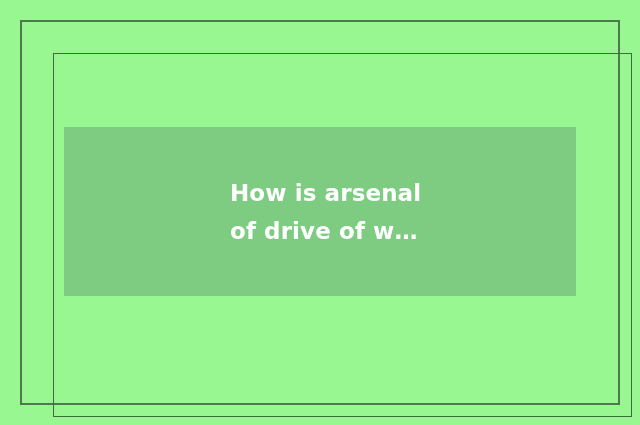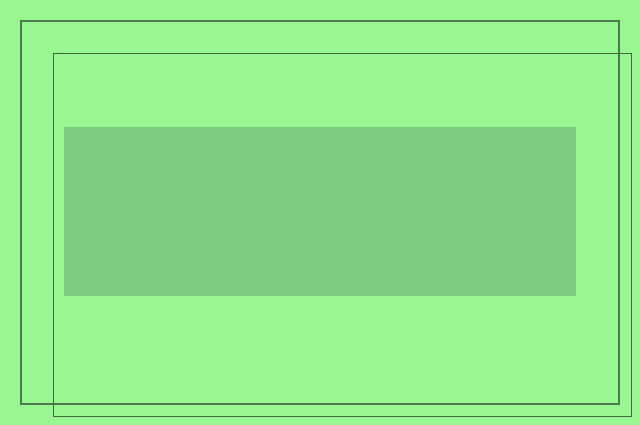--- a/index.html
+++ b/index.html
@@ -60,13 +60,15 @@
   }
 </style>
 </head>
 <body>
 
 <div id="outer-frame">
   <div id="inner-frame"></div>
 </div>
 
 <div id="banner">
+  <div class="banner-line">How is arsenal</div>
+  <div class="banner-line">of drive of w…</div>
 </div>
 
 </body></html>

